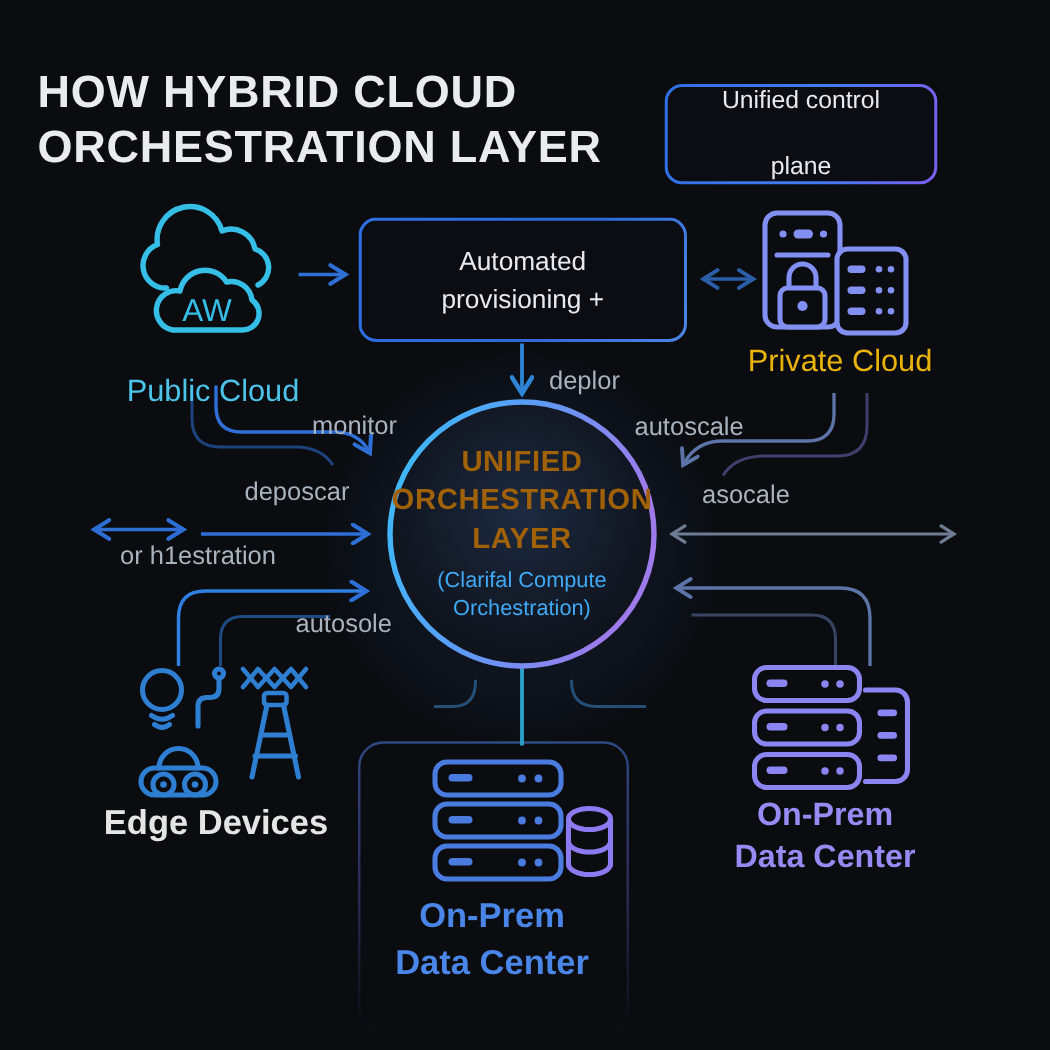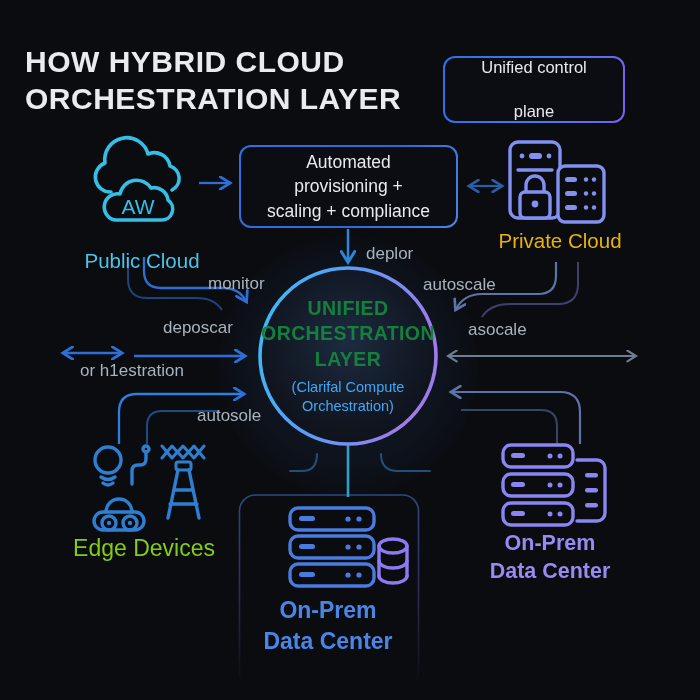--- a/index.html
+++ b/index.html
@@ -27,29 +27,29 @@
   }
   .control-plane{left:443px;top:56px;width:178px;height:63px;font-size:16.5px;line-height:1.3;gap:22px;}
   .automation{
     left:239px;top:145px;width:215px;height:79px;font-size:17.5px;line-height:1.4;
     background:linear-gradient(#0b0d12,#0b0d12) padding-box,
                linear-gradient(120deg,#2f6fe4 0%,#2d6ad8 60%,#4a86e8 100%) border-box;
   }
   .node-label{white-space:nowrap;transform:translateX(-50%);font-weight:500;}
   .lbl-public{left:142px;top:229px;font-size:20.5px;color:#4cc3e8;margin-top:20px;}
   .lbl-private{left:560px;top:229px;font-size:20.5px;color:#eab308;}
-  .lbl-edge{left:144px;top:535px;font-size:23px;color:#84cc16;}
+  .lbl-edge{left:144px;top:535px;font-size:23px;color:#e5e5e5;font-weight:bold;}
   .lbl-onprem-c{left:328px;top:595px;font-size:23px;color:#4a86e8;text-align:center;line-height:1.35;font-weight:600;transform:translateX(-50%);}
   .lbl-onprem-r{left:550px;top:530px;font-size:21.5px;color:#968bf2;text-align:center;line-height:1.3;font-weight:600;transform:translateX(-50%);}
   .flow-label{color:#a8b3bd;font-size:17px;white-space:nowrap;}
   .core{
     left:258px;top:266px;width:180px;height:180px;border-radius:50%;
     display:flex;flex-direction:column;justify-content:center;align-items:center;text-align:center;
   }
-  .core-title{color:#15803d;font-size:19.5px;font-weight:700;line-height:1.3;letter-spacing:.4px;}
+  .core-title{color:#a16207;font-size:19.5px;font-weight:700;line-height:1.3;letter-spacing:.4px;}
   .core-sub{margin-top:6px;color:#3fa9f5;font-size:14.5px;line-height:1.3;font-weight:500;}
   svg{display:block;}
   .wires{left:0;top:0;pointer-events:none;}
   .icon-wrap{pointer-events:none;}
 </style>
 </head>
 <body>
 
 <div class="stage">
 
@@ -128,21 +128,20 @@
   </div>
 
   <div class="abs gbox control-plane">
     <div>Unified control</div>
     <div>plane</div>
   </div>
 
   <div class="abs gbox automation">
     <div>Automated</div>
     <div>provisioning +</div>
-    <div>scaling + compliance</div>
   </div>
 
   <span class="abs icon-wrap" style="left:88px;top:134px;">
     <svg width="108" height="96" viewBox="0 0 108 96" fill="none" stroke="#35bfe6" stroke-width="3.6" stroke-linecap="round" stroke-linejoin="round">
       <path d="M23,58 a15,15 0 0 1 -6,-29 a22,22 0 0 1 43,-9 a16,16 0 0 1 22,12 a13,13 0 0 1 2,24"></path>
       <path d="M27,86 h46 a11,11 0 0 0 7,-20 a14,14 0 0 0 -17,-12 a17,17 0 0 0 -31,6 a13,13 0 0 0 -5,26 z"></path>
       <text x="50" y="80" font-size="21" font-family="Liberation Sans, sans-serif" fill="#35bfe6" stroke="none" text-anchor="middle" font-weight="500">AW</text>
     </svg>
   </span>
   <div class="abs node-label lbl-public">Public Cloud</div>

